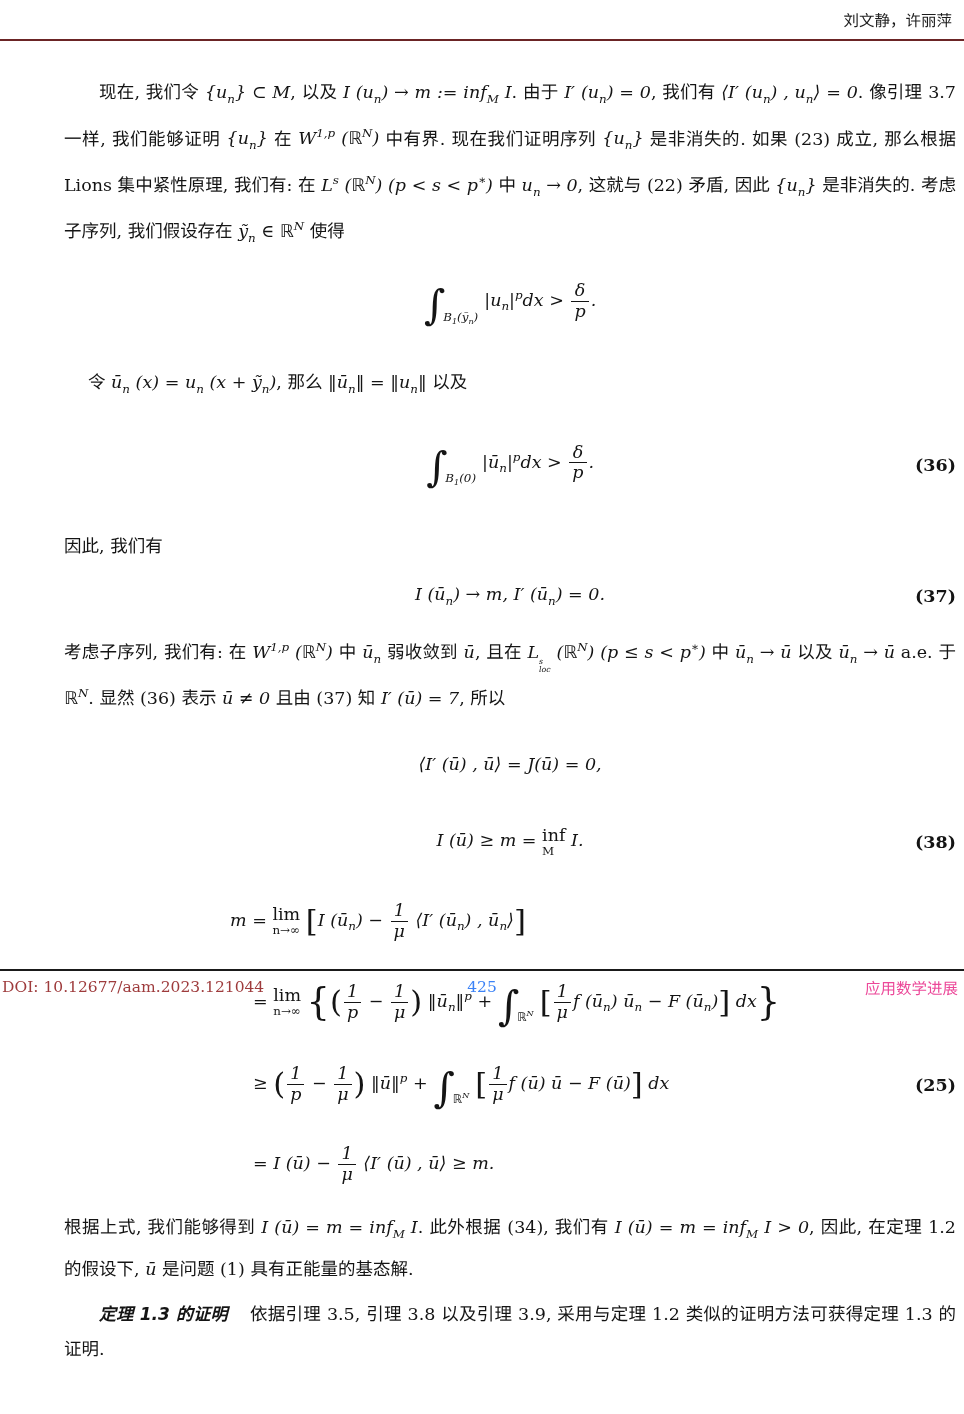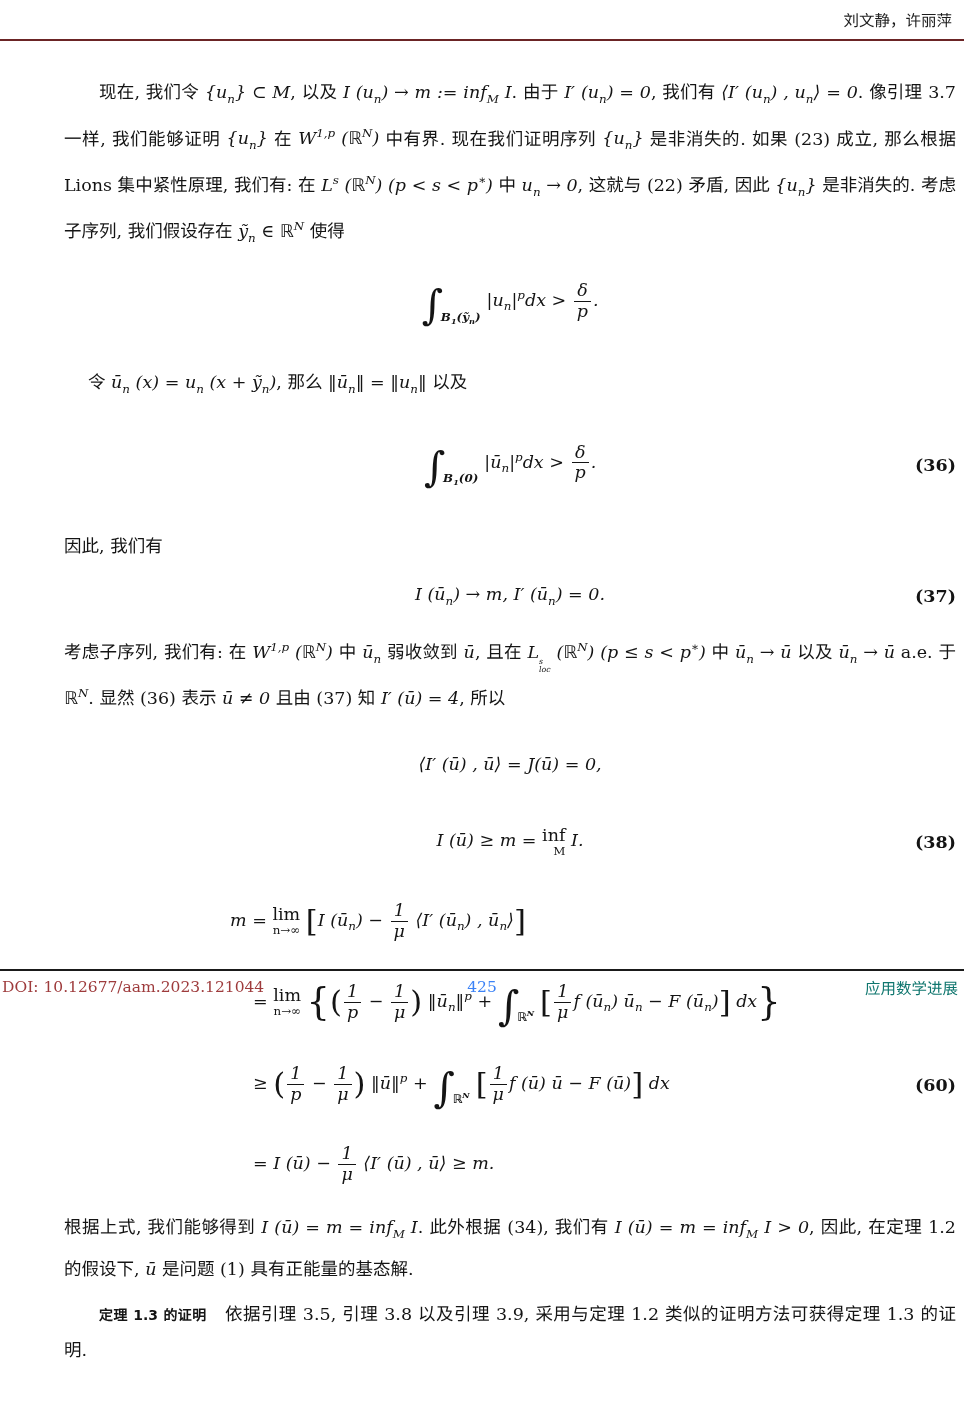--- a/index.html
+++ b/index.html
@@ -17,32 +17,32 @@
     font-size:15.5px; color:#1c1c1c;
     border-bottom:2px solid #6b2425;
   }
 
   
   .content { padding:34px 8px 0 64px; }
   p.body { line-height:35px; text-align:justify; }
   p.indent { text-indent:2em; }
   i { font-style:italic; }
   sub,sup { font-size:68%; }
-  b.runin { margin-right:1.3em; font-family:"DejaVu Sans","Liberation Sans",sans-serif; font-size:14px; }
+  b.runin { margin-right:1.3em; font-family:"DejaVu Sans","Liberation Sans",sans-serif; font-size:17px;font-style:italic; }
 
   
   .eqrow { position:relative; display:flex; justify-content:center; align-items:center; font-style:italic; }
   .eqtag { position:absolute; right:0; top:50%; transform:translateY(-50%); font-style:normal;font-weight:bold; }
   .h96 { height:96px; } .h48 { height:48px; } .h56 { height:56px; }
   .frac { display:inline-block; vertical-align:middle; text-align:center; line-height:1.12; font-style:italic; margin:0 2px; }
   .frac .num { display:block; padding:0 3px; }
   .frac .den { display:block; padding:0 3px; border-top:1px solid #141414; }
   .int { font-size:235%; font-style:normal; vertical-align:-0.33em; line-height:0; }
-  .isub { font-size:68%; vertical-align:-1.25em; margin-left:-2px; margin-right:6px;font-weight:bold; }
-  .limop { display:inline-block; text-align:right; vertical-align:middle; font-style:normal; line-height:1.08; }
+  .isub { font-size:68%; vertical-align:-1.25em; margin-left:-2px; margin-right:6px; }
+  .limop { display:inline-block; text-align:left; vertical-align:middle; font-style:normal; line-height:1.08; }
   .limop .under { display:block; font-size:68%; }
   .big { font-size:175%; font-style:normal; vertical-align:middle; line-height:0; }
   .bigger { font-size:210%; font-style:normal; vertical-align:middle; line-height:0; }
   .supsub { display:inline-flex; flex-direction:column; font-size:66%; line-height:1.05; vertical-align:-0.5em; text-align:left; }
 
   
   .eq39 .eqrow { justify-content:flex-start; height:82px; }
   .eq39 .first { padding-left:166px; }
   .eq39 .cont  { padding-left:189px; }
   .eq39 .last  { height:76px; }
@@ -55,21 +55,21 @@
   .footer {
     position:absolute; left:0; right:0; bottom:0; height:37px;
     border-top:2px solid #1a1a1a;
     display:flex; align-items:center;
     padding:4px 6px 8px 2px;
     font-size:15.5px;
     gap:9px;
   }
   .footer .doi { color:#9e3b3c; flex:1; text-align:left; }
   .footer .pageno { color:#3b82f6; flex:0 0 auto; position:absolute; left:50%; transform:translateX(-50%); }
-  .footer .journal { color:#0f766e; flex:1; text-align:right; }
+  .footer .journal { color:#ec4899; flex:1; text-align:right; }
 </style>
 </head>
 <body>
 
 <div class="page">
 
   <div class="header">
     <span>刘文静，许丽萍</span>
   </div>
 
@@ -91,42 +91,42 @@
     <p class="body mt16">因此, 我们有</p>
 
     <div class="eqrow h48 mt8">
       <span>I (ū<sub>n</sub>) → m, I′ (ū<sub>n</sub>) = 0.</span>
       <span class="eqtag">(37)</span>
     </div>
 
     <p class="body mt10">考虑子序列, 我们有: 在 <i>W<sup>1,p</sup> (ℝ<sup>N</sup>)</i> 中 <i>ū<sub>n</sub></i> 弱收敛到 <i>ū</i>, 且在 <i>L<span class="supsub">
             <sup>s</sup>
             <sub>loc</sub>
-          </span> (ℝ<sup>N</sup>) (p ≤ s &lt; p<sup>∗</sup>)</i> 中 <i>ū<sub>n</sub> → ū</i> 以及 <i>ū<sub>n</sub> → ū</i> a.e. 于 <i>ℝ<sup>N</sup></i>. 显然 (36) 表示 <i>ū ≠ 0</i> 且由 (37) 知 <i>I′ (ū) = 4</i>, 所以</p>
+          </span> (ℝ<sup>N</sup>) (p ≤ s &lt; p<sup>∗</sup>)</i> 中 <i>ū<sub>n</sub> → ū</i> 以及 <i>ū<sub>n</sub> → ū</i> a.e. 于 <i>ℝ<sup>N</sup></i>. 显然 (36) 表示 <i>ū ≠ 0</i> 且由 (37) 知 <i>I′ (ū) = 7</i>, 所以</p>
 
     <div class="eqrow h48 mt24">
       <span>⟨I′ (ū) , ū⟩ = J(ū) = 0,</span>
     </div>
 
     <div class="eqrow h56 mt26">
       <span>I (ū) ≥ m = <span class="limop">inf<span class="under">M</span></span> I.</span>
       <span class="eqtag">(38)</span>
     </div>
 
 
     <div class="eq39 mt10">
       <div class="eqrow first">
         <span>m = <span class="limop">lim<span class="under">n→∞</span></span> <span class="big">[</span>I (ū<sub>n</sub>) − <span class="frac"><span class="num">1</span><span class="den">μ</span></span> ⟨I′ (ū<sub>n</sub>) , ū<sub>n</sub>⟩<span class="big">]</span></span>
       </div>
       <div class="eqrow cont">
         <span>= <span class="limop">lim<span class="under">n→∞</span></span> <span class="bigger">{</span><span class="big">(</span><span class="frac"><span class="num">1</span><span class="den">p</span></span> − <span class="frac"><span class="num">1</span><span class="den">μ</span></span><span class="big">)</span> ‖ū<sub>n</sub>‖<sup>p</sup> + <span class="int">∫</span><span class="isub">ℝ<sup>N</sup></span><span class="big">[</span><span class="frac"><span class="num">1</span><span class="den">μ</span></span>f (ū<sub>n</sub>) ū<sub>n</sub> − F (ū<sub>n</sub>)<span class="big">]</span> dx<span class="bigger">}</span></span>
       </div>
       <div class="eqrow cont">
         <span>≥ <span class="big">(</span><span class="frac"><span class="num">1</span><span class="den">p</span></span> − <span class="frac"><span class="num">1</span><span class="den">μ</span></span><span class="big">)</span> ‖ū‖<sup>p</sup> + <span class="int">∫</span><span class="isub">ℝ<sup>N</sup></span><span class="big">[</span><span class="frac"><span class="num">1</span><span class="den">μ</span></span>f (ū) ū − F (ū)<span class="big">]</span> dx</span>
-        <span class="eqtag">(60)</span>
+        <span class="eqtag">(25)</span>
       </div>
       <div class="eqrow cont last">
         <span>= I (ū) − <span class="frac"><span class="num">1</span><span class="den">μ</span></span> ⟨I′ (ū) , ū⟩ ≥ m.</span>
       </div>
     </div>
 
     <p class="body mt8">根据上式, 我们能够得到 <i>I (ū) = m = inf<sub>M</sub> I</i>. 此外根据 (34), 我们有 <i>I (ū) = m = inf<sub>M</sub> I &gt; 0</i>, 因此, 在定理 1.2 的假设下, <i>ū</i> 是问题 (1) 具有正能量的基态解.</p>
 
     <p class="body indent mt10"><b class="runin">定理 1.3 的证明</b><span>依据引理 3.5, 引理 3.8 以及引理 3.9, 采用与定理 1.2 类似的证明方法可获得定理 1.3 的证明.</span></p>
 

